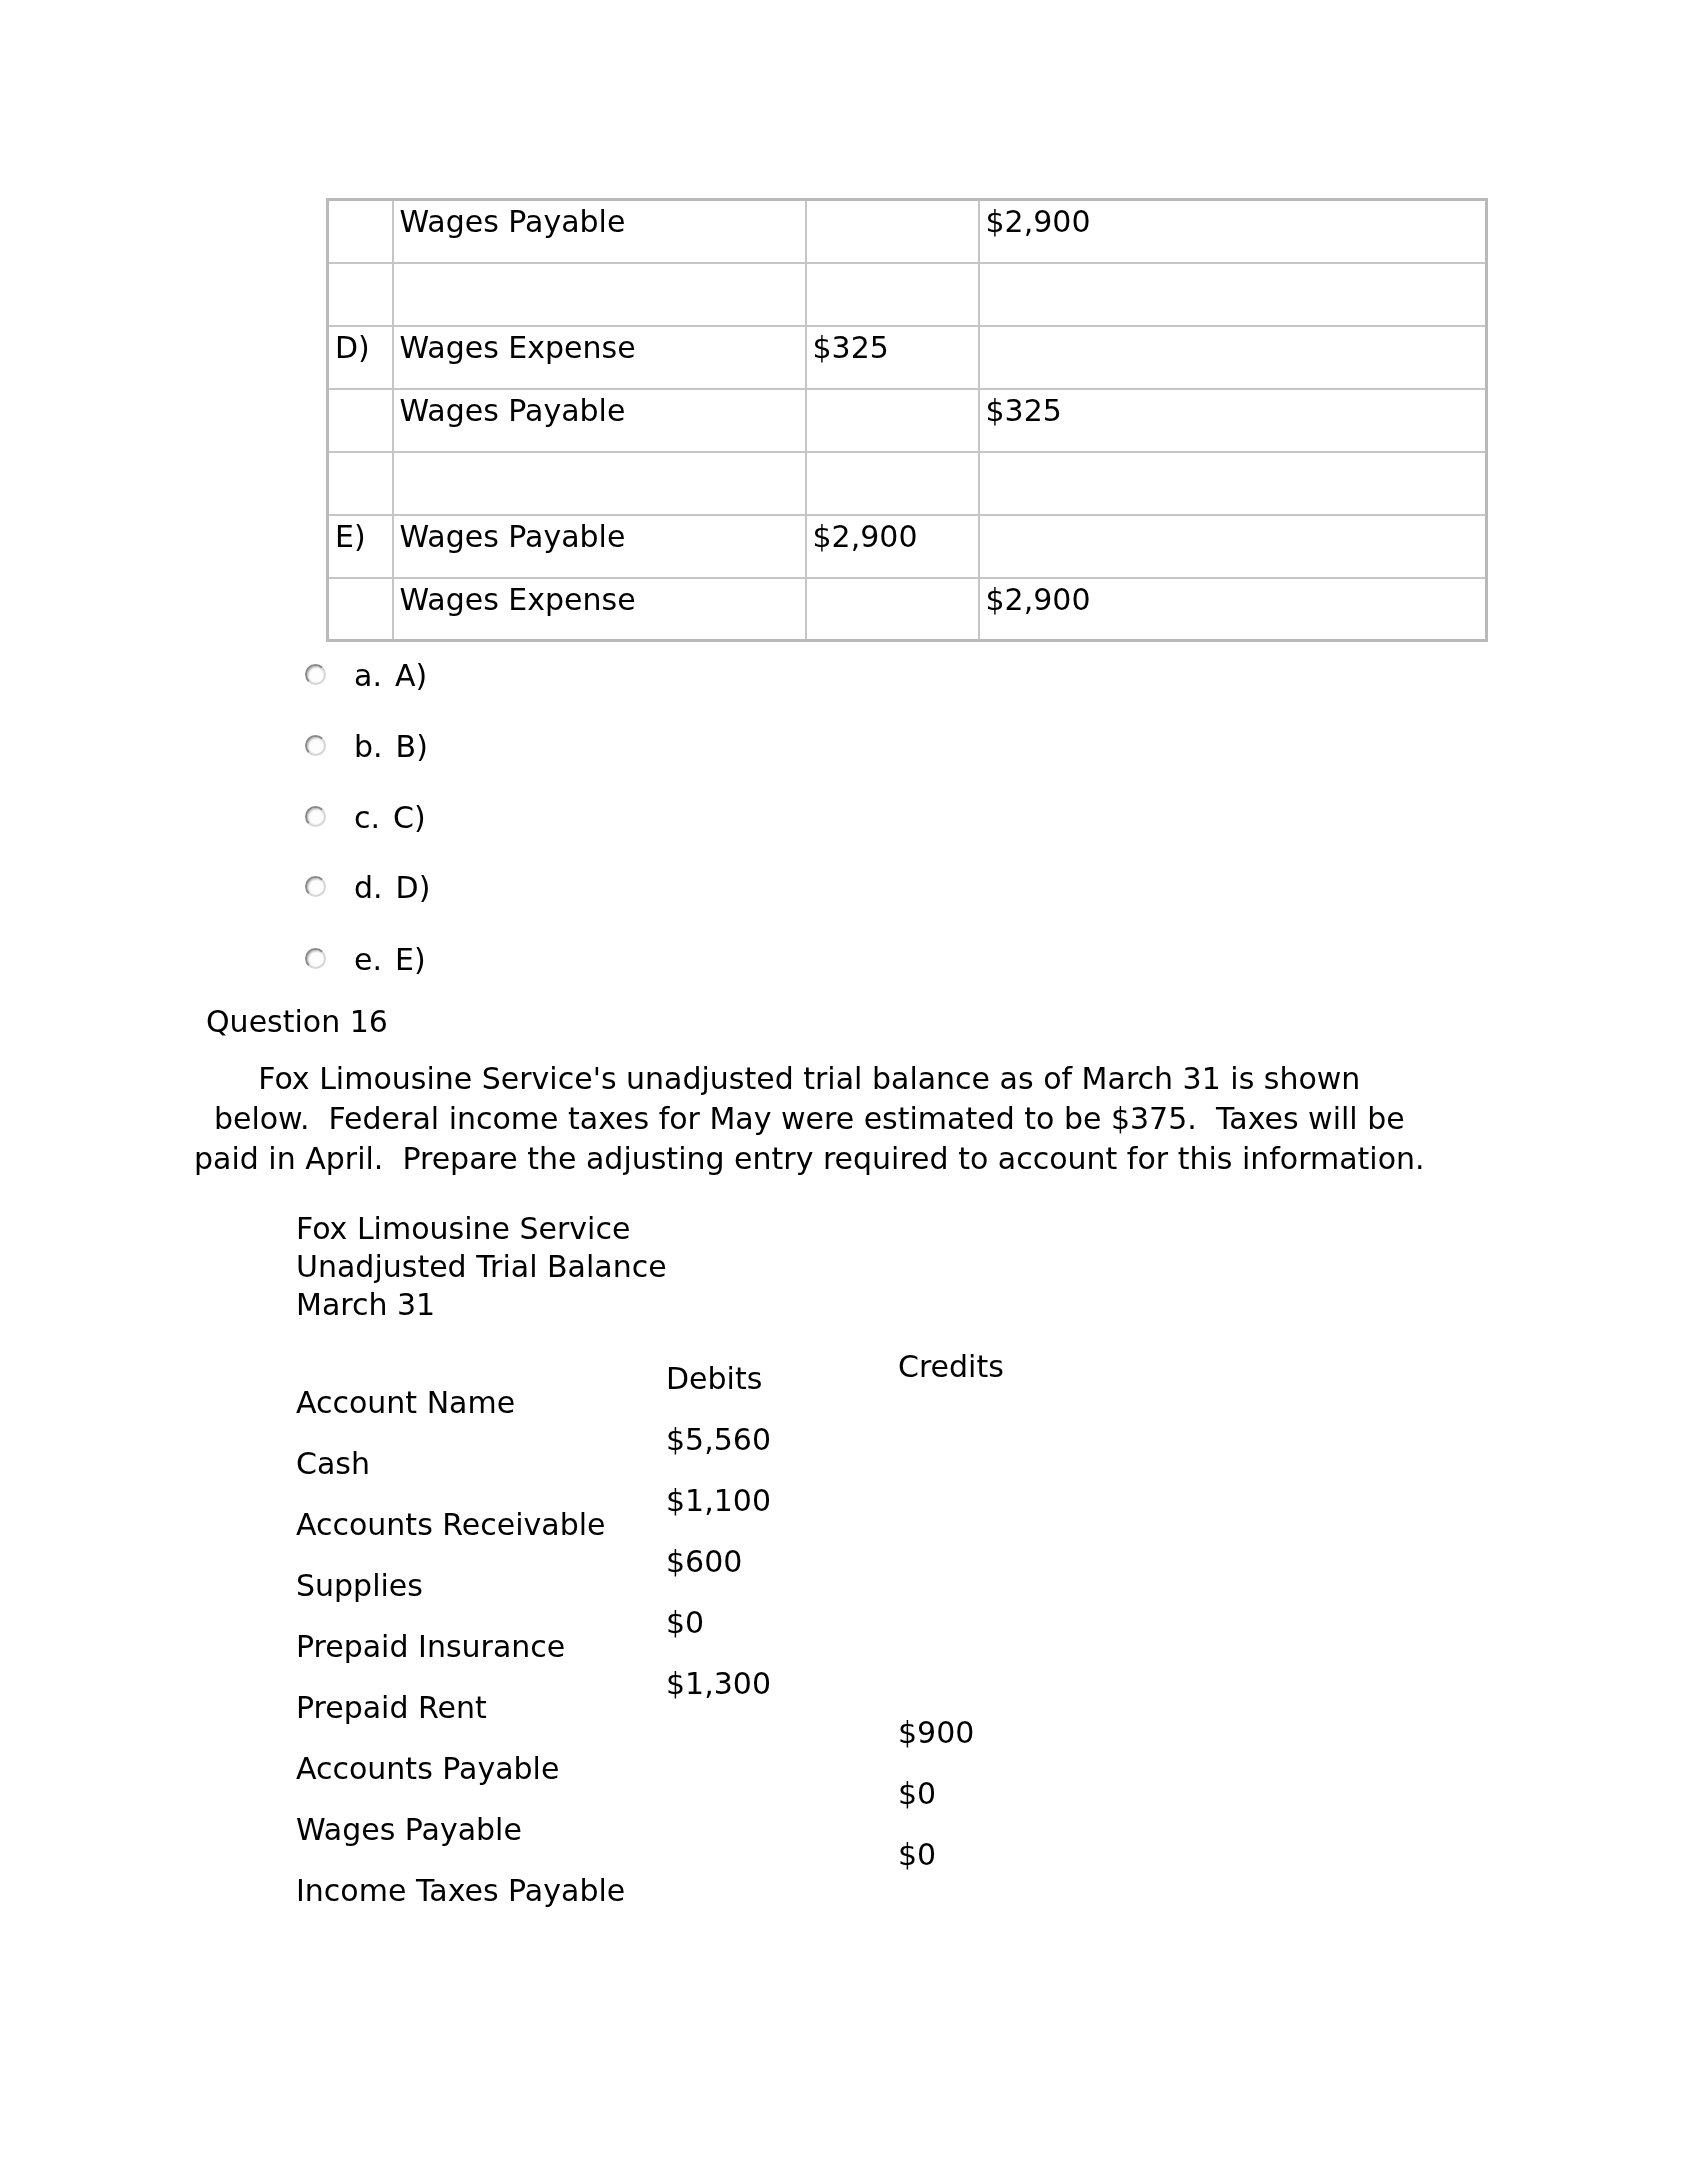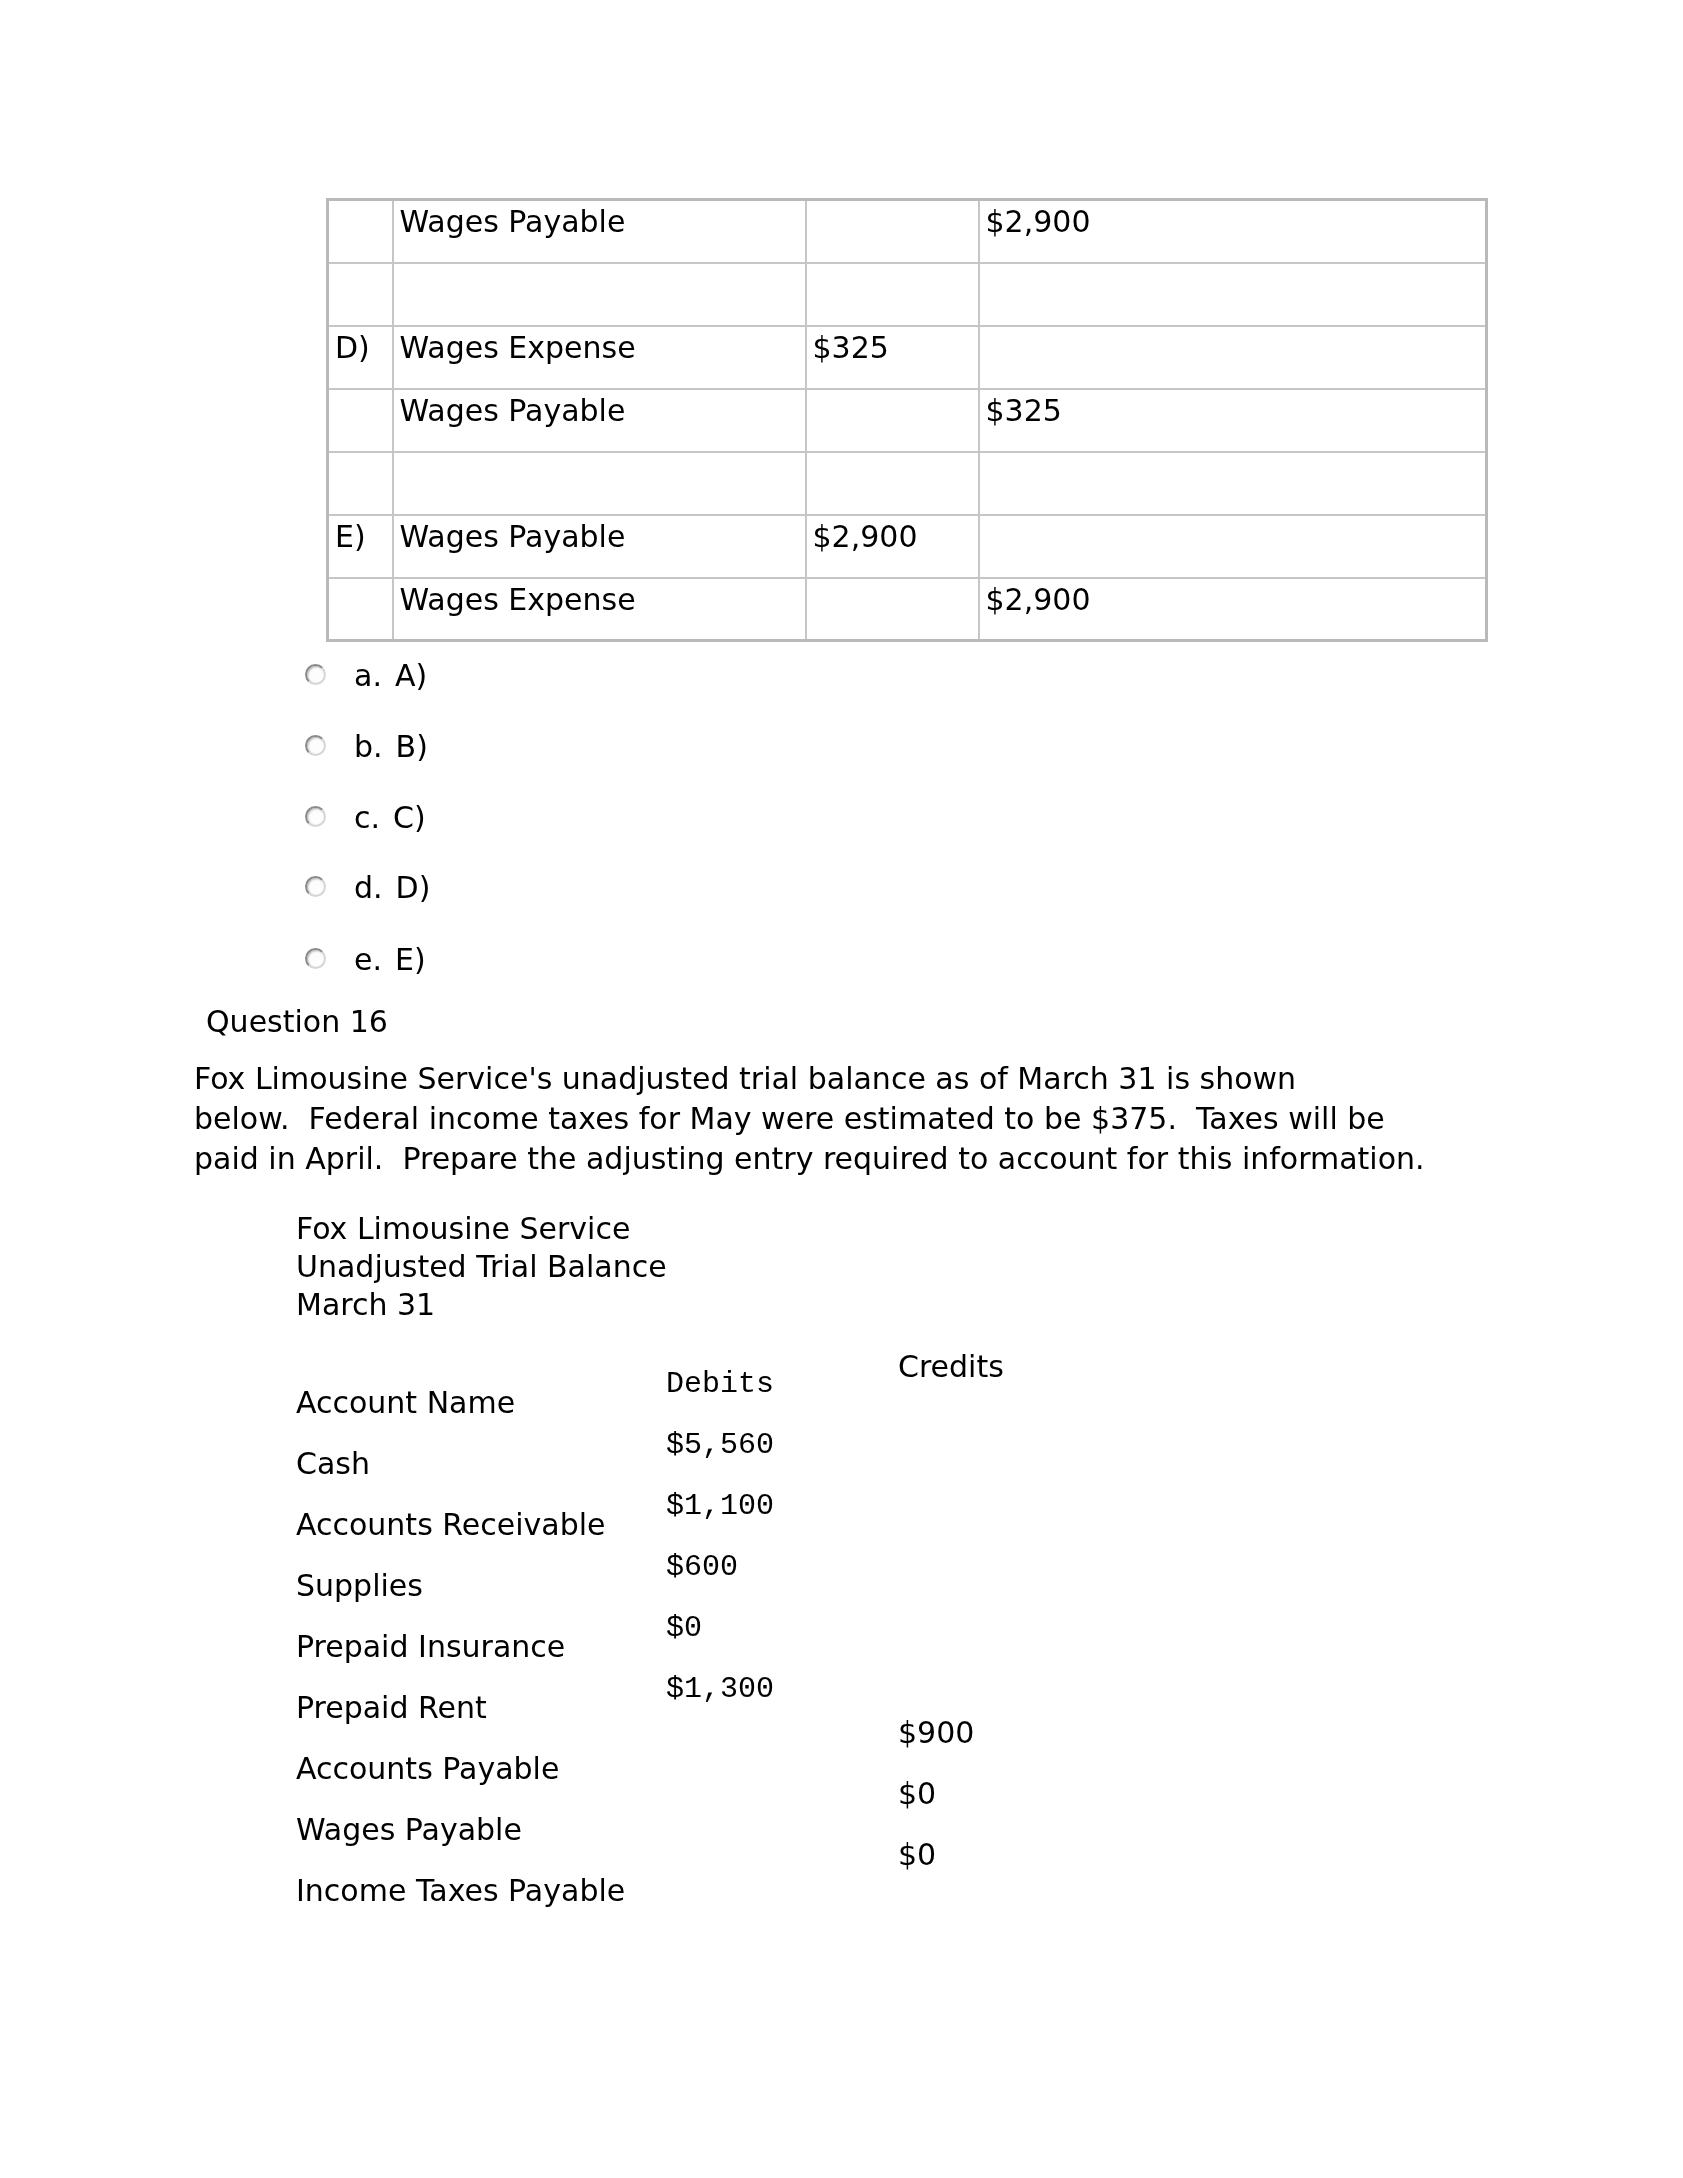--- a/index.html
+++ b/index.html
@@ -33,29 +33,29 @@
     border:2px solid;
     border-color:#8a8a8a #d6d6d6 #d6d6d6 #8a8a8a;
     box-shadow: inset 1px 1px 2px rgba(90,90,90,.45), inset -1px -1px 1px rgba(255,255,255,.9);
   }
   .opt-letter { margin-left:28px; margin-right:13px; line-height:36px; }
   .opt-text { line-height:36px; }
 
   
   .q-heading { position:absolute; left:206px; top:1002px; line-height:40px; white-space:pre; }
   .q-body { position:absolute; left:194px; top:1059px; line-height:40px; }
-  .q-body .line { white-space:pre; }
+  .q-body .line { white-space:pre;text-align:center; }
 
   
   .tb-title { position:absolute; left:296px; top:1210px; line-height:38px; }
   .tb-title .line { white-space:pre; }
   .tb { position:absolute; left:296px; top:1349px; width:1089px; }
   .tb-row { position:relative; height:61px; }
   .tb-account { position:absolute; left:0; top:0; white-space:pre;margin-top:36px; }
-  .tb-debit   { position:absolute; left:370px; top:18px; white-space:pre;font-family:Liberation Mono, monospace; }
+  .tb-debit   { position:absolute; left:370px; top:12px; white-space:pre; }
   .tb-credit  { position:absolute; left:602px; top:0; white-space:pre;text-align:center; }
 </style>
 </head>
 <body>
 
 <table class="journal">
   <colgroup>
     <col style="width:65px">
       <col style="width:413px">
       <col style="width:173px">

